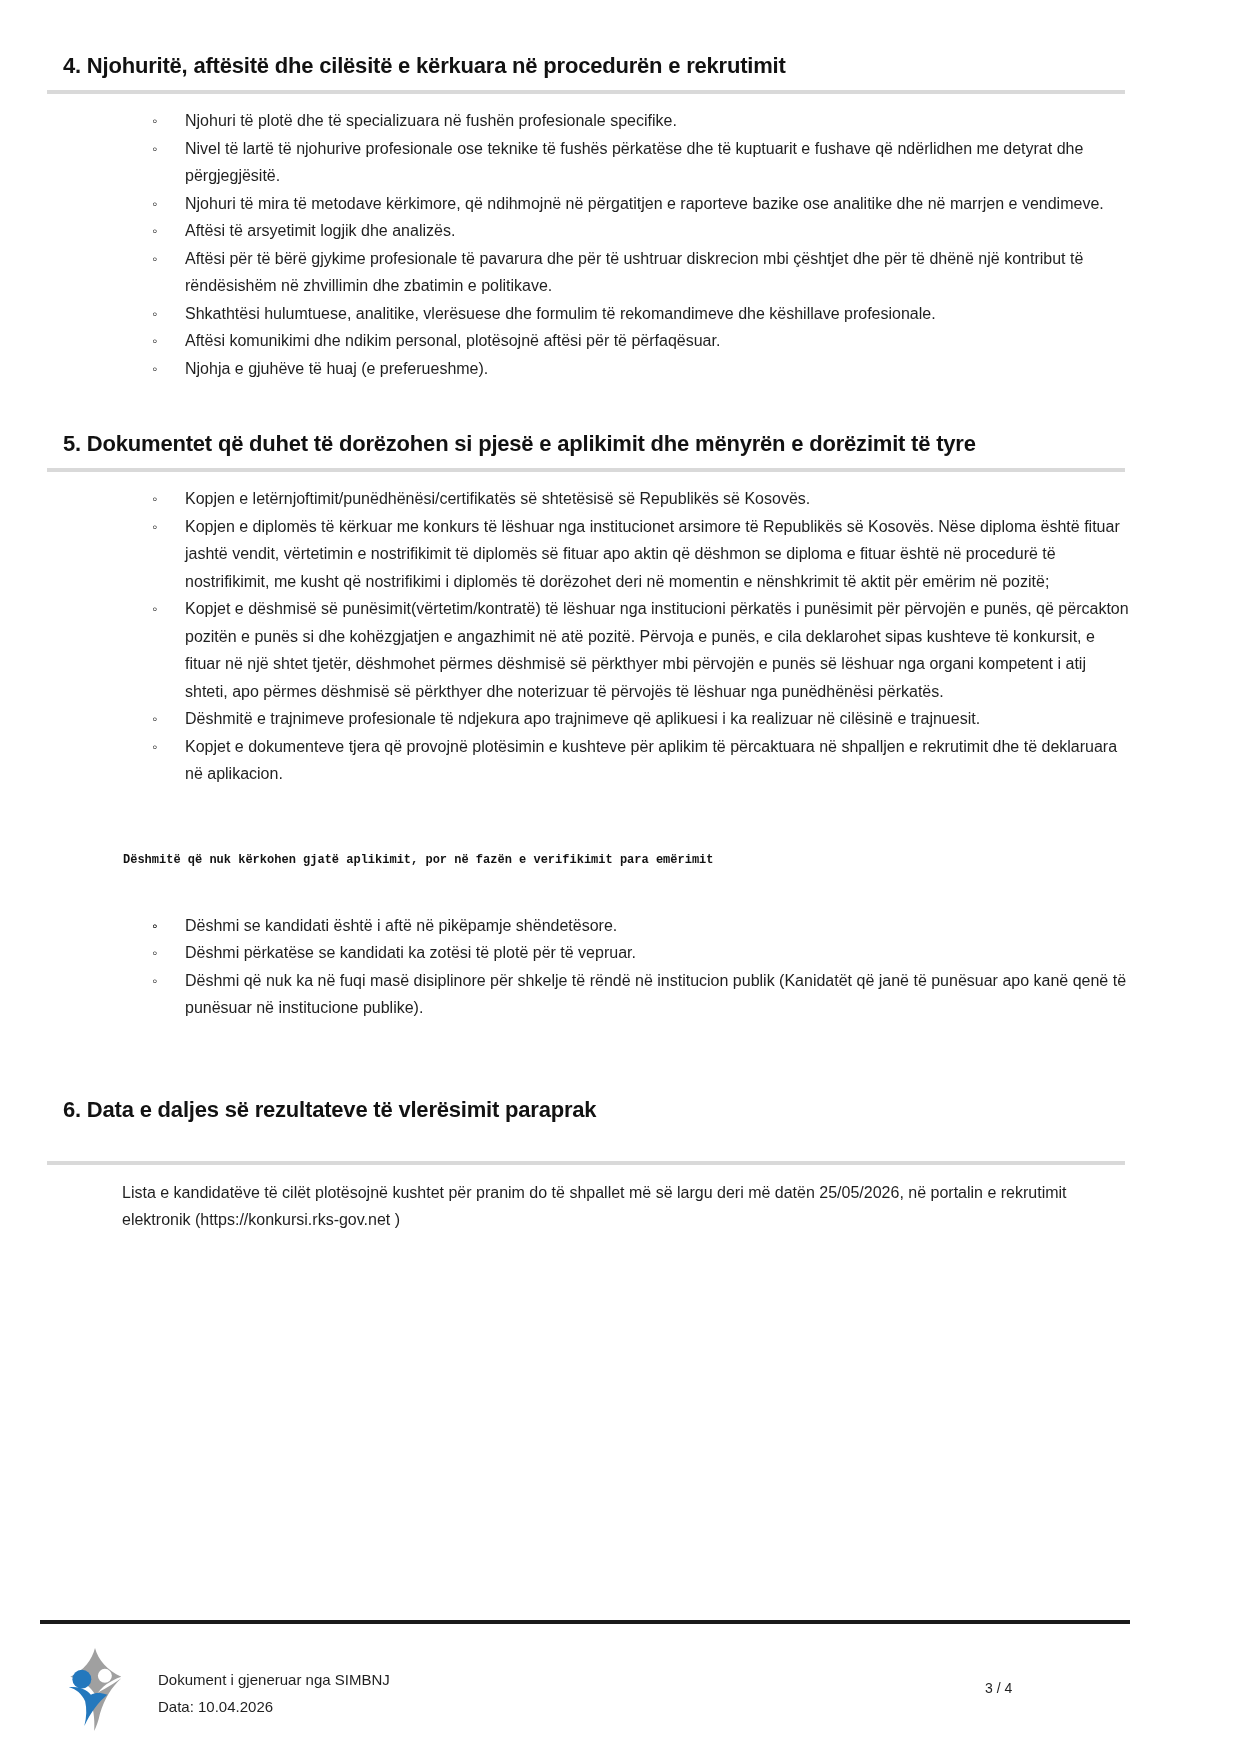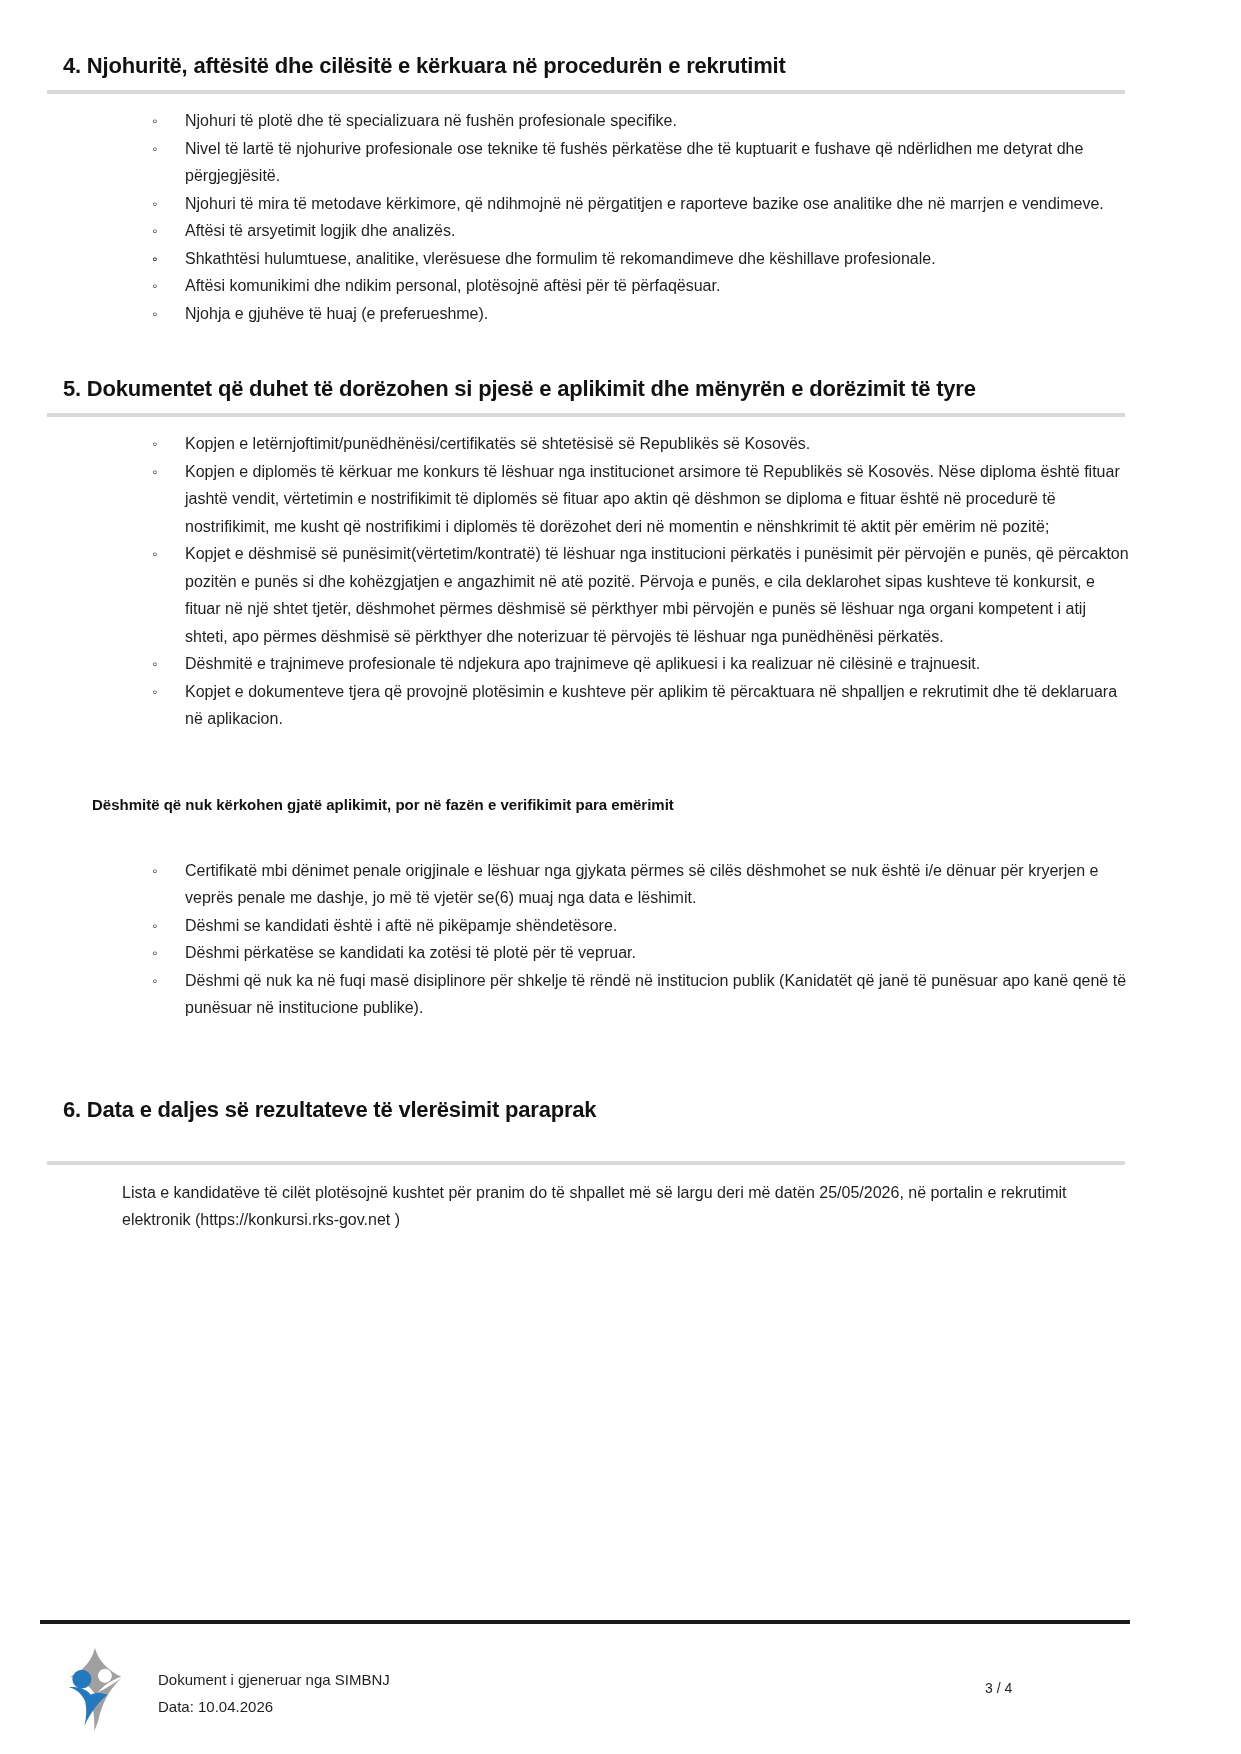--- a/index.html
+++ b/index.html
@@ -49,25 +49,26 @@
     line-height: 27.5px;
   }
   .doc-list .marker {
     position: absolute;
     left: 97px;
     top: 0;
     font-size: 15px;
     color: #333333;
   }
   .sub-heading {
-    margin: 60px 0 0 37px;
-    font-size: 15px;
+    margin: 60px 0 0 68px;
+    font-size: 12px;
     line-height: 24px;
     font-weight: 700;
     color: #121212;
+    font-family: Liberation Mono, monospace;
   }
   #verification-list { margin-top: 40px; }
   #section-6 { margin-top: 72px; }
   #section-6 .heading-rule { margin-top: 36px; }
   .closing-paragraph {
     margin: 14px 0 17px 67px;
     max-width: 955px;
     font-size: 16px;
     line-height: 27.5px;
   }
@@ -128,20 +129,21 @@
             <span class="li-text">Njohuri të mira të metodave kërkimore, që ndihmojnë në përgatitjen e raporteve bazike ose analitike dhe në marrjen e vendimeve.</span>
           </li>
 
           <li>
             <span class="marker">◦</span>
             <span class="li-text">Aftësi të arsyetimit logjik dhe analizës.</span>
           </li>
 
           <li>
             <span class="marker">◦</span>
+            <span class="li-text">Aftësi për të bërë gjykime profesionale të pavarura dhe për të ushtruar diskrecion mbi çështjet dhe për të dhënë një kontribut të rëndësishëm në zhvillimin dhe zbatimin e politikave.</span>
           </li>
 
           <li>
             <span class="marker">◦</span>
             <span class="li-text">Shkathtësi hulumtuese, analitike, vlerësuese dhe formulim të rekomandimeve dhe këshillave profesionale.</span>
           </li>
 
           <li>
             <span class="marker">◦</span>
             <span class="li-text">Aftësi komunikimi dhe ndikim personal, plotësojnë aftësi për të përfaqësuar.</span>
@@ -183,21 +185,20 @@
             <span class="marker">◦</span>
             <span class="li-text">Kopjet e dokumenteve tjera që provojnë plotësimin e kushteve për aplikim të përcaktuara në shpalljen e rekrutimit dhe të deklaruara në aplikacion.</span>
           </li>
         </ul>
 
       <h3 class="sub-heading">Dëshmitë që nuk kërkohen gjatë aplikimit, por në fazën e verifikimit para emërimit</h3>
       <ul id="verification-list" class="doc-list">
 
           <li>
             <span class="marker">◦</span>
-            <span class="li-text">Certifikatë mbi dënimet penale origjinale e lëshuar nga gjykata përmes së cilës dëshmohet se nuk është i/e dënuar për kryerjen e veprës penale me dashje, jo më të vjetër se(6) muaj nga data e lëshimit.</span>
           </li>
 
           <li>
             <span class="marker">◦</span>
             <span class="li-text">Dëshmi se kandidati është i aftë në pikëpamje shëndetësore.</span>
           </li>
 
           <li>
             <span class="marker">◦</span>
             <span class="li-text">Dëshmi përkatëse se kandidati ka zotësi të plotë për të vepruar.</span>

